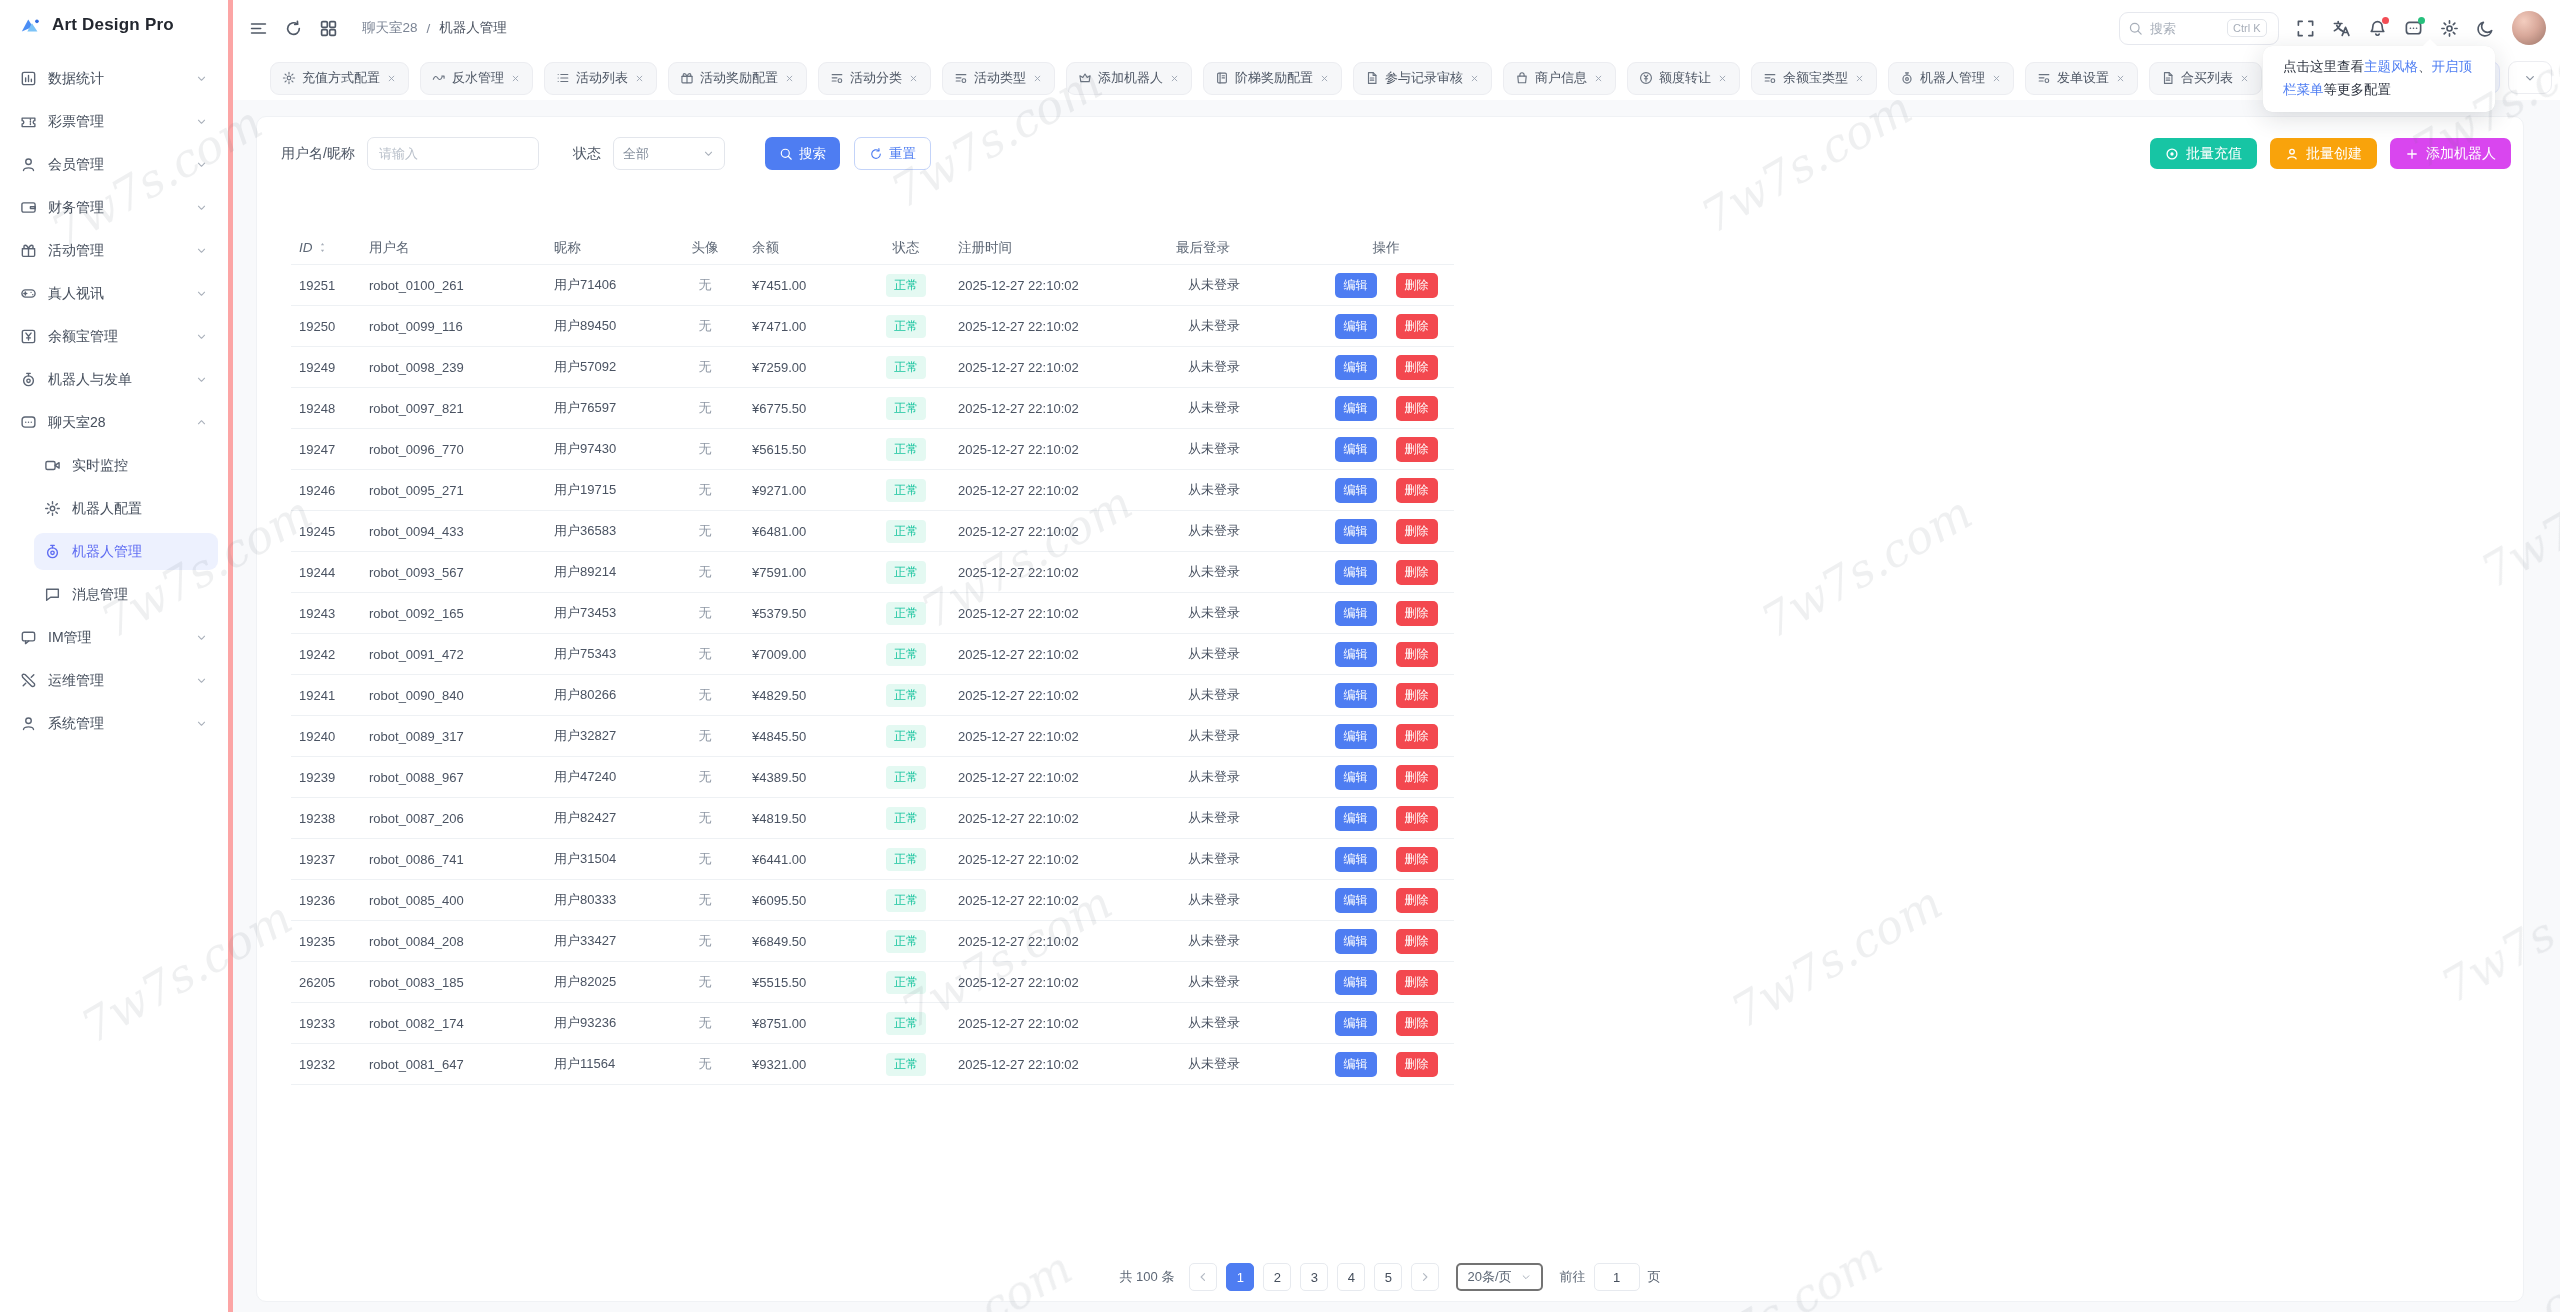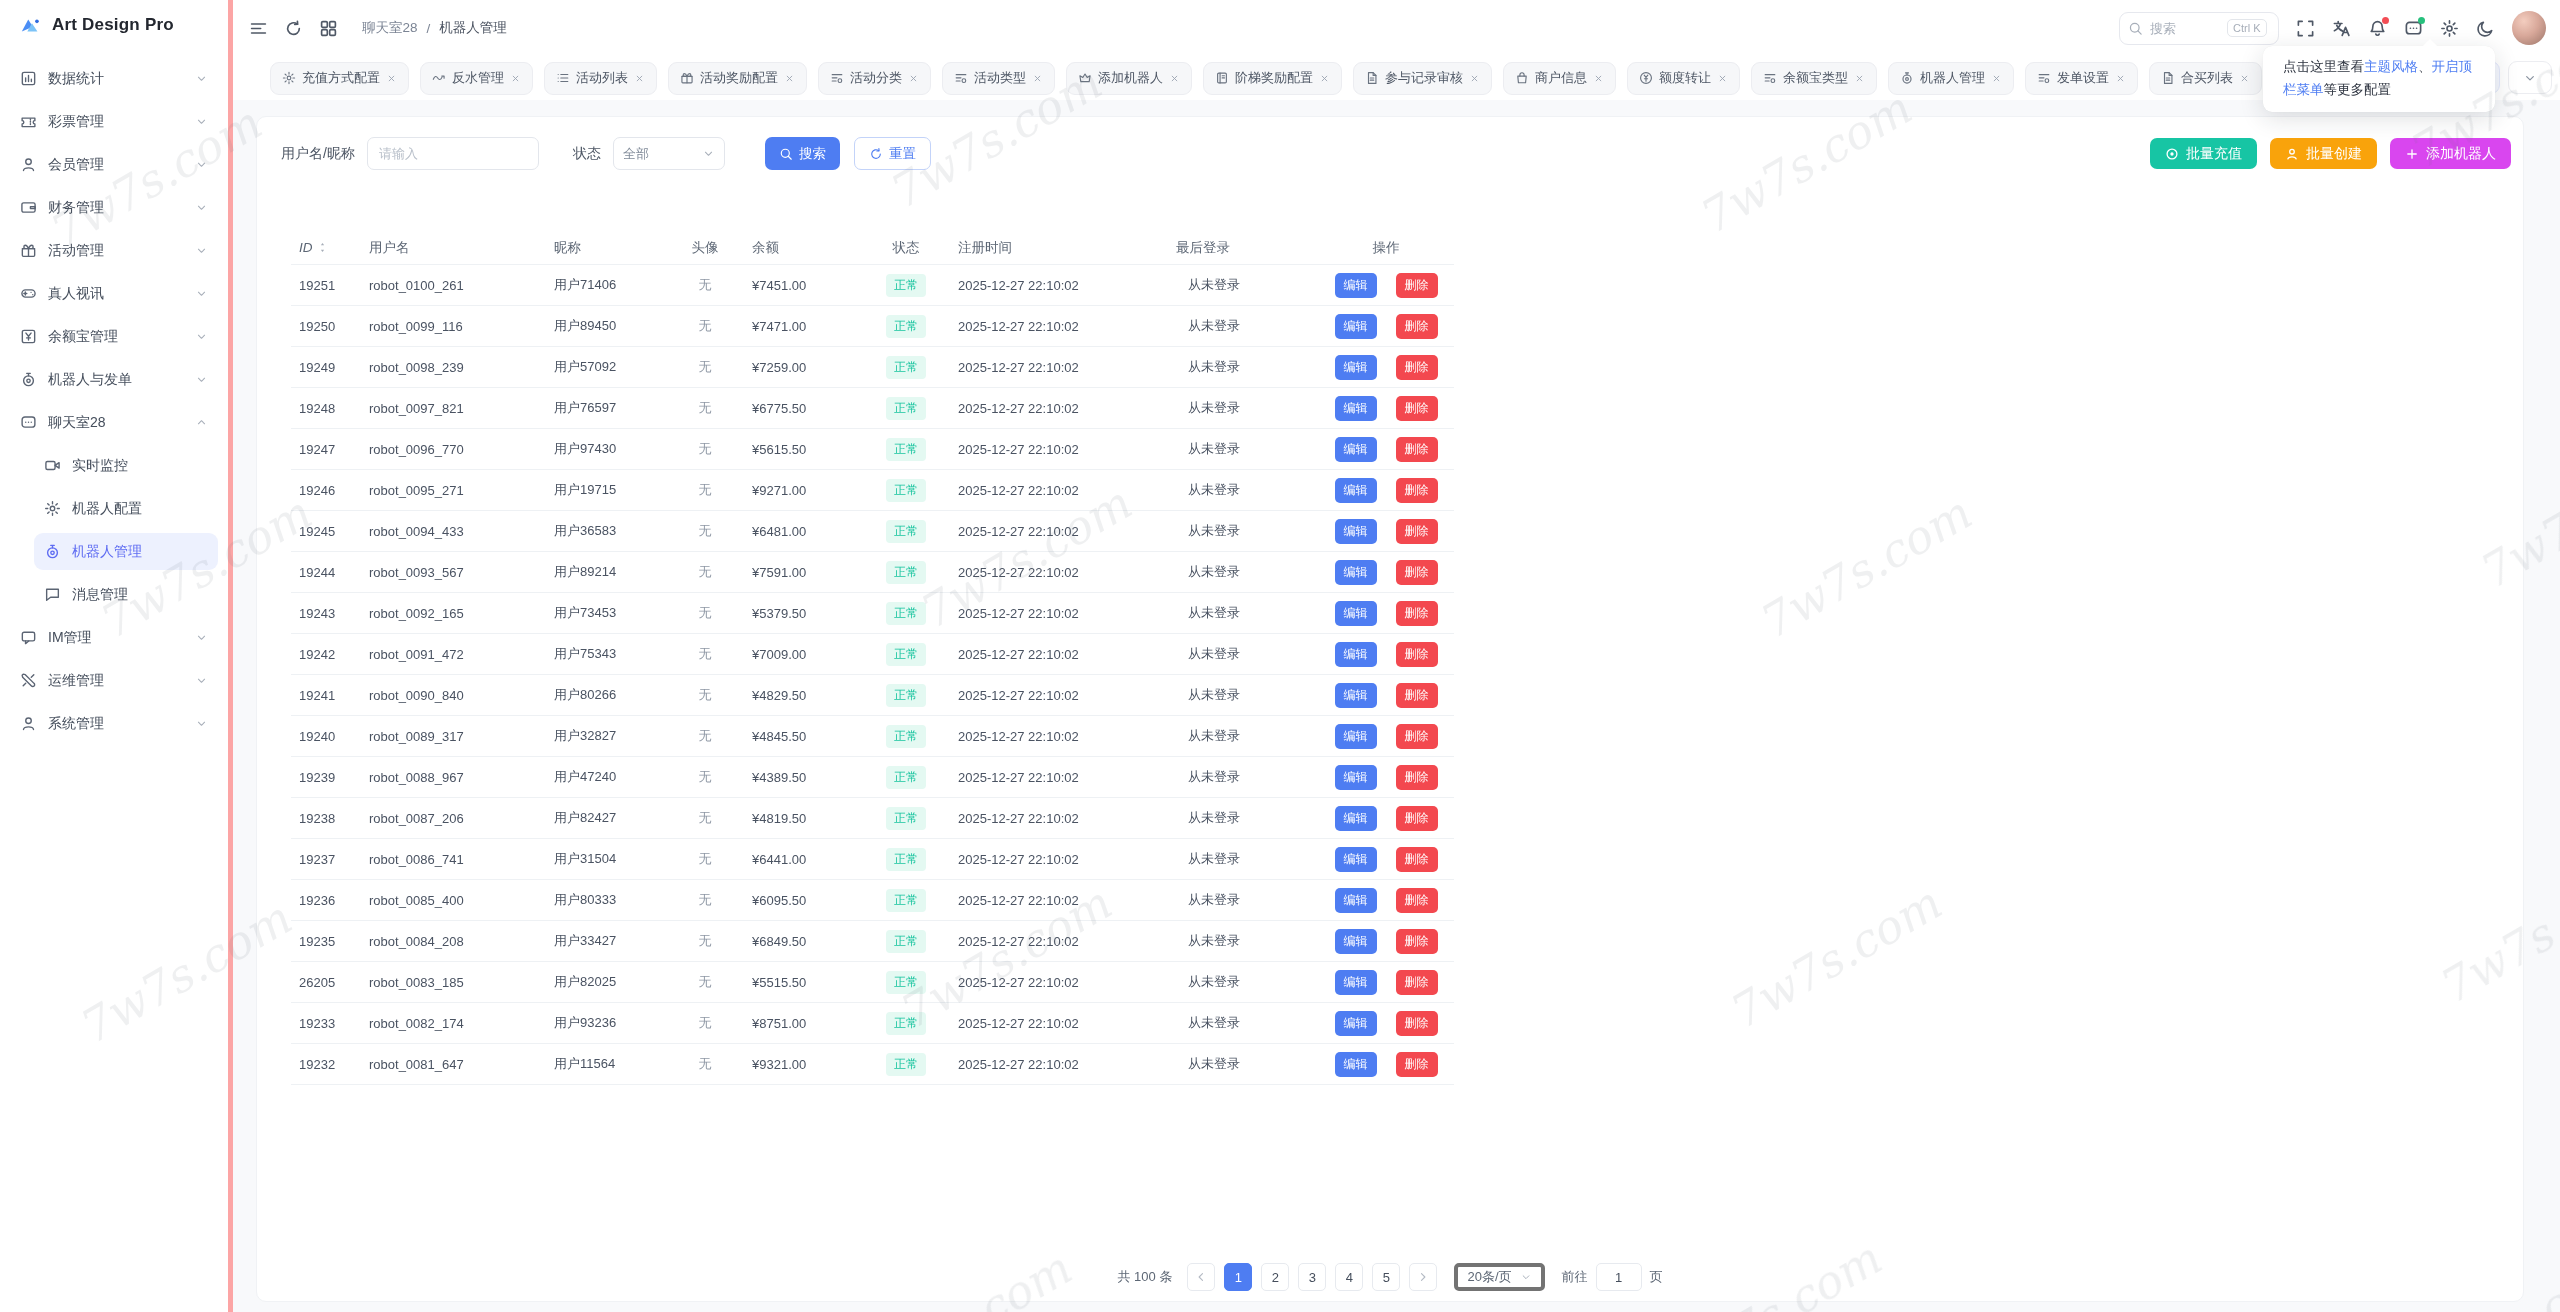--- a/index.html
+++ b/index.html
@@ -114,21 +114,21 @@
 
   
   .pg { position:absolute; bottom:10px; left:0; right:0; display:flex; justify-content:center;
     align-items:center; gap:9px; font-size:13px; color:#5d6775; }
   .pg-total { margin-right:6px; }
   .pg-btn { min-width:28px; height:28px; border:1px solid #e7eaef; border-radius:5px; background:#fff;
     display:flex; align-items:center; justify-content:center; color:#454e5c; cursor:pointer; padding:0 4px; }
   .pg-btn svg { width:12px; height:12px; }
   .pg-btn.pg-active { background:#4e7df2; border-color:#4e7df2; color:#fff; }
   .pg-btn.pg-nav { color:#b4bac4; }
-  .pg-select { height:28px; border:4px solid #737373; border-radius:5px; padding:0 9px; display:flex;
+  .pg-select { height:28px; border:2px solid #737373; border-radius:5px; padding:0 9px; display:flex;
     gap:8px; align-items:center; color:#5d6775; cursor:pointer; margin-left:8px; }
   .pg-select .ic svg { width:12px; height:12px; color:#a7aeb9; }
   .pg-jump { display:flex; align-items:center; gap:8px; margin-left:8px; }
   .pg-jump input { width:46px; height:28px; border:1px solid #e7eaef; border-radius:5px;
     text-align:center; font-size:13px; color:#454e5c; outline:none; }
 
   
   .wm-layer { position:fixed; inset:0; pointer-events:none; z-index:80; }
   .wm { position:absolute; font-family:"DejaVu Serif", serif; font-style:italic; font-size:46px;
     color:rgba(100,106,118,0.10); transform:rotate(-30deg); white-space:nowrap; }

